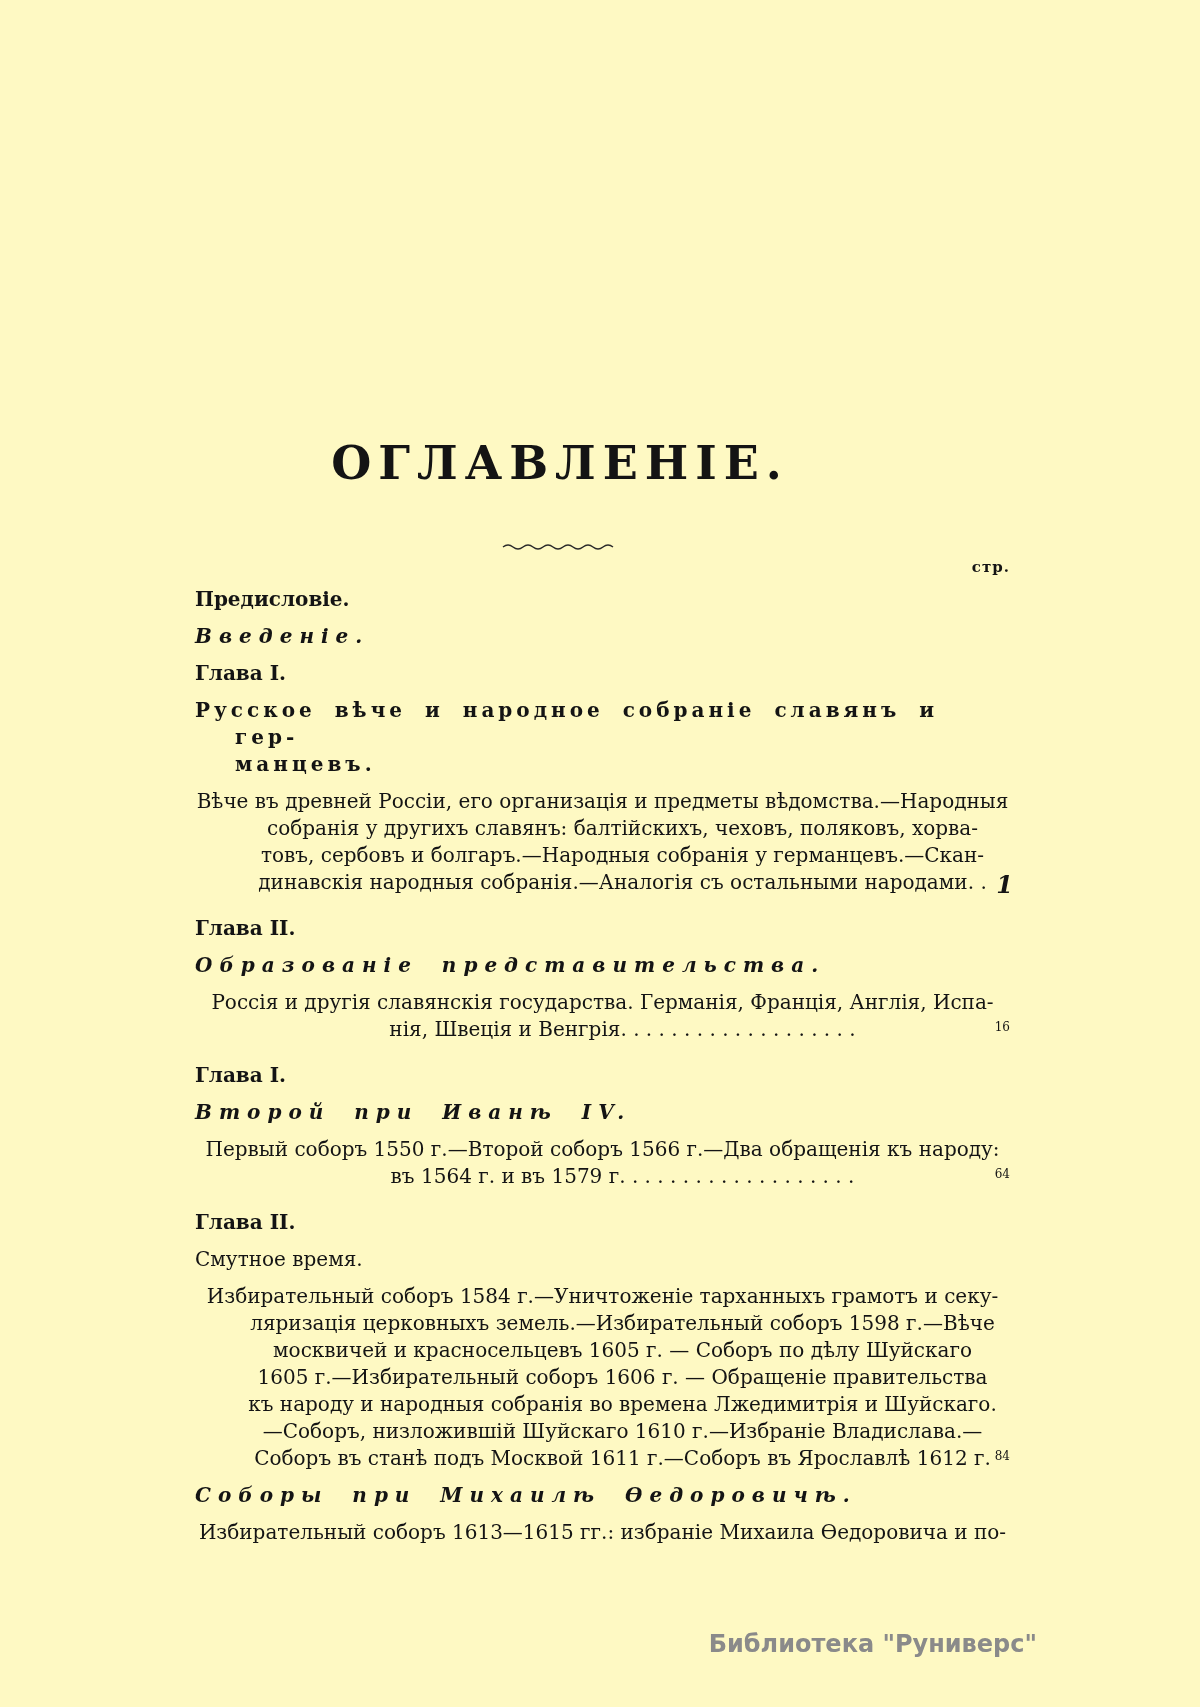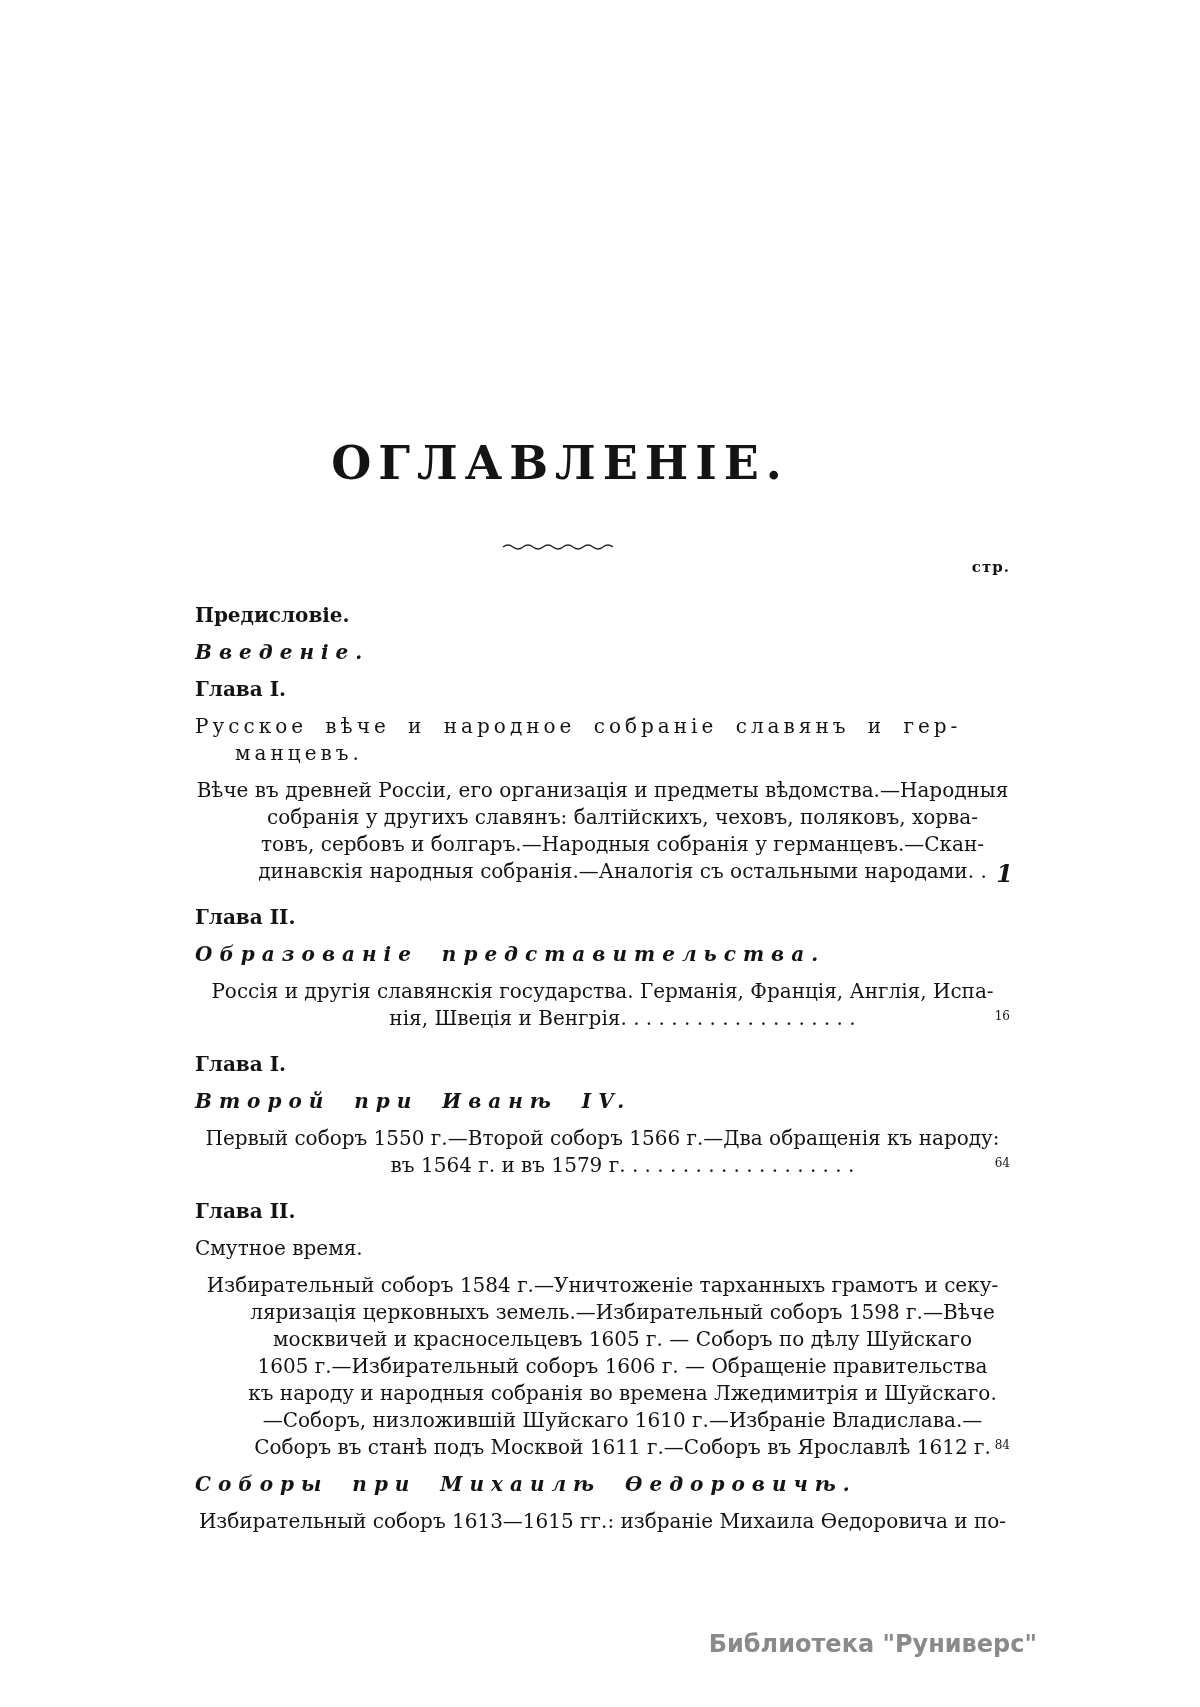--- a/index.html
+++ b/index.html
@@ -1,21 +1,21 @@
 <!DOCTYPE html>
 <html><head>
 <meta charset="utf-8">
 <style>
   html, body { margin: 0; padding: 0; background: #e8e8e8; }
   .page {
     position: relative;
     width: 1200px;
     height: 1707px;
     margin: 0 auto;
-    background: #ffffff;
+    background: #fef9c3;
     color: #141414;
     font-family: "DejaVu Serif", serif;
     overflow: hidden;
   }
   .doc-title {
     position: absolute;
     top: 436px;
     left: -40px;
     width: 1200px;
     text-align: center;
@@ -35,38 +35,38 @@
     position: absolute;
     left: 195px;
     top: 558px;
     width: 815px;
   }
   .col-header {
     text-align: right;
     font-size: 15px;
     font-weight: bold;
     letter-spacing: 1px;
-    margin-bottom: 26px;
+    margin-bottom: 10px;
   }
   .toc-list { font-size: 20px; line-height: 27px; }
   .entry { white-space: pre-line; position: relative; }
   .entry.heading {
     font-weight: bold;
     margin: 10px 0;
   }
   .entry.plain { margin: 10px 0; }
   .entry.spaced-wide {
     font-weight: bold;
     letter-spacing: 7px;
     word-spacing: 10px;
     margin: 10px 0;
     font-style: italic;
   }
   .entry.spaced {
-    font-weight: normal;
+    font-weight: bold;
     letter-spacing: 4px;
     word-spacing: 8px;
     margin: 10px 0;
     padding-left: 40px;
     text-indent: -40px;
   }
   .entry.desc {
     padding-left: 40px;
     text-indent: -40px;
     margin: 0 0 6px 0;

